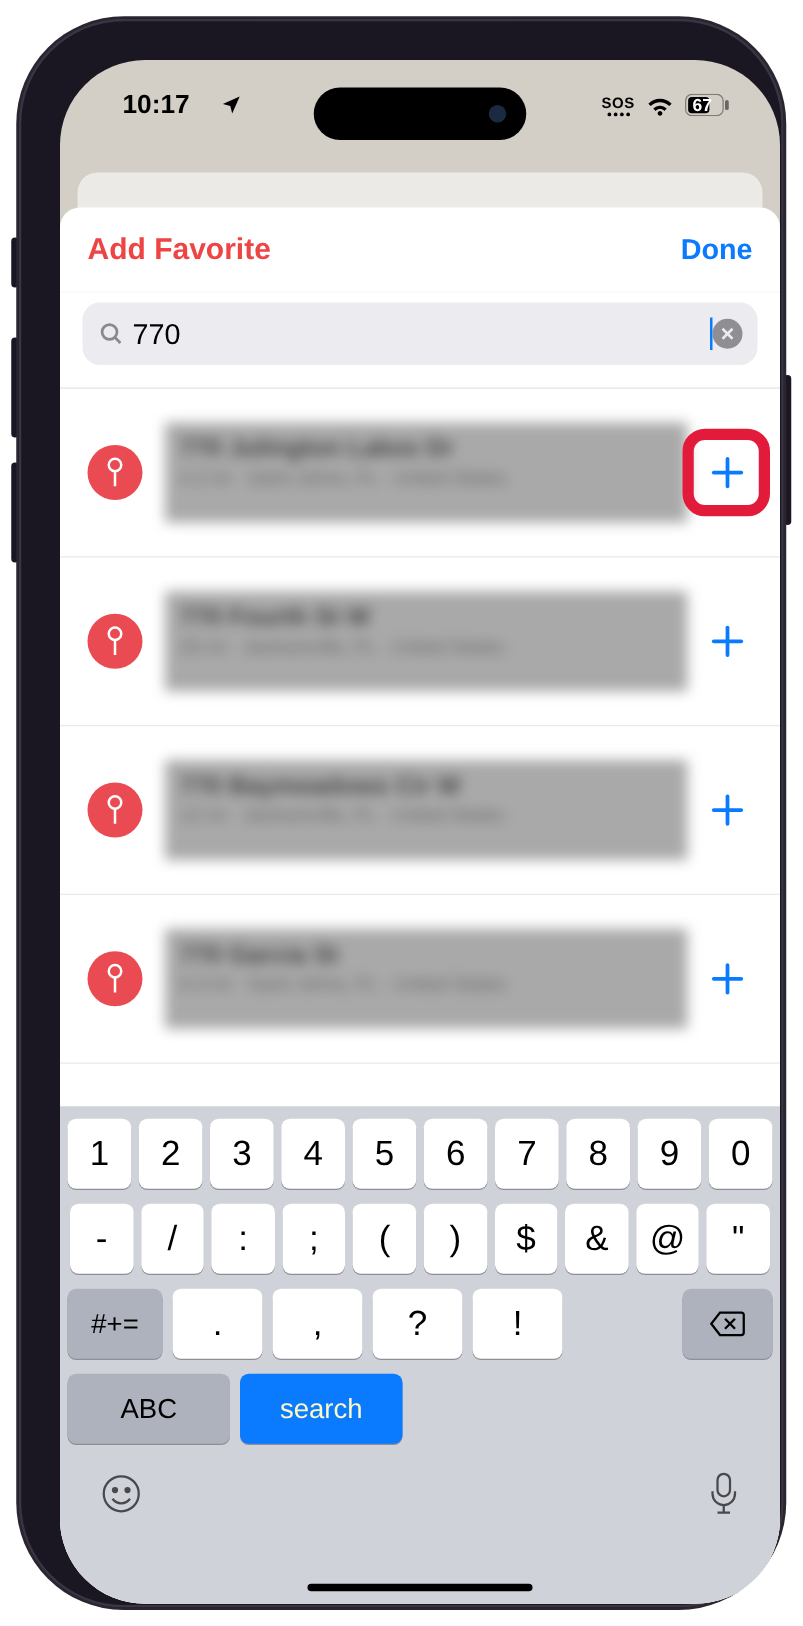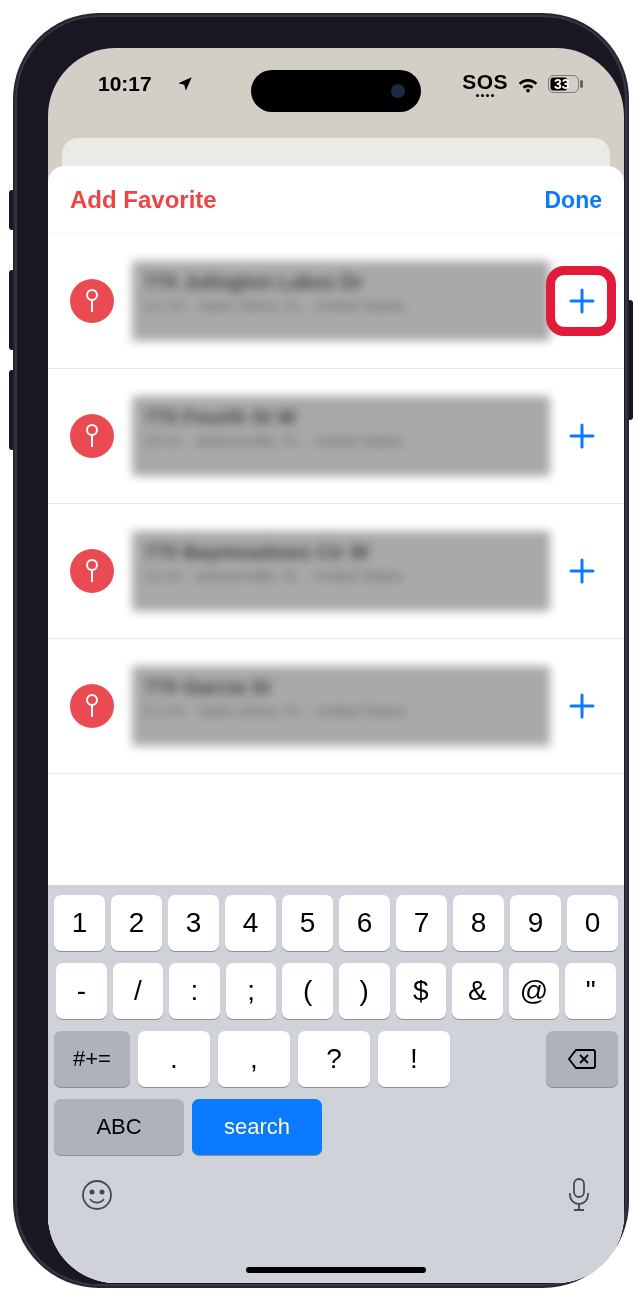--- a/index.html
+++ b/index.html
@@ -54,21 +54,21 @@
   .status-bar {
     position: absolute; top: 0; left: 0; right: 0;
     height: 72px; display: flex; justify-content: space-between; align-items: center;
     padding: 0 40px 0 50px;
     font-weight: 600; font-size: 21px;
     z-index: 40;
   }
   .status-left { display: flex; align-items: center; gap: 24px; }
   .status-right { display: flex; align-items: center; gap: 8px; }
   .loc-arrow { width: 18px; height: 18px; }
-  .sos-text { font-size: 21px; font-weight: 700; letter-spacing: 0.5px; }
+  .sos-text { font-size: 12px; font-weight: 700; letter-spacing: 0.5px; }
   .sos-dots { display: grid; grid-template-columns: repeat(4,3px); gap: 2px; margin-top: 2px; }
   .sos-dots span { width: 3px; height: 3px; background: #000; border-radius: 50%; }
   .wifi-ic, .batt-wrap svg { display: block; }
   .batt-wrap { position: relative; display: flex; align-items: center; }
   .batt-pct { position: absolute; left: 6px; font-size: 14px; font-weight: 700; color: #000; }
 
   .modal-underlay {
     position: absolute; top: 90px; left: 14px; right: 14px;
     height: 40px; background: #eceae6; border-radius: 16px 16px 0 0;
   }
@@ -237,34 +237,50 @@
         </div>
         <svg class="wifi-ic" width="24" height="18" viewBox="0 0 24 18" fill="#000">
             <path d="M12 17.5c1 0 1.9-.9 1.9-1.9S13 13.7 12 13.7s-1.9.9-1.9 1.9.9 1.9 1.9 1.9zm-5.4-5.7l1.9 1.9c1-1 2.2-1.5 3.5-1.5s2.6.5 3.5 1.5l1.9-1.9C15.9 10.3 14 9.5 12 9.5s-3.9.8-5.4 2.3zM2.7 7.9l1.9 1.9C6.6 7.8 9.2 6.7 12 6.7s5.4 1.1 7.4 3.1l1.9-1.9C18.7 5.3 15.5 4 12 4S5.3 5.3 2.7 7.9z"></path>
           </svg>
         <div class="batt-wrap">
           <svg width="36" height="18" viewBox="0 0 36 18">
               <rect x="0.5" y="0.5" width="30" height="17" rx="5" fill="none" stroke="#000" stroke-opacity="0.4"></rect>
               <rect x="2.5" y="2.5" width="17" height="13" rx="3" fill="#000"></rect>
               <rect x="32" y="5" width="3" height="8" rx="1.5" fill="#000" fill-opacity="0.5"></rect>
             </svg>
-          <span class="batt-pct" style="color:#fff">33</span>
+          <span class="batt-pct" style="color:#fff">67</span>
         </div>
       </div>
     </div>
 
     <div class="modal-underlay"></div>
 
     <div class="modal">
 
       <div class="modal-header">
         <span class="modal-title">Add Favorite</span>
         <button class="done-btn">Done</button>
       </div>
 
+      <div class="search-wrap">
+        <div class="search-field">
+          <svg class="search-ic" width="22" height="22" viewBox="0 0 24 24" fill="none" stroke="#898990" stroke-width="2.4">
+              <circle cx="10.5" cy="10.5" r="6.5"></circle>
+              <line x1="20" y1="20" x2="15.3" y2="15.3"></line>
+            </svg>
+          <input class="search-input" value="770" placeholder="Search" style="">
+          <div class="caret"></div>
+          <button class="clear-btn">
+            <svg width="12" height="12" viewBox="0 0 12 12" stroke="#ecebf0" stroke-width="2">
+                <line x1="2" y1="2" x2="10" y2="10"></line>
+                <line x1="10" y1="2" x2="2" y2="10"></line>
+              </svg>
+          </button>
+        </div>
+      </div>
 
       <div class="results" id="results-list">
           <div class="result-row">
             <div class="pin-ic">
               <svg width="18" height="26" viewBox="0 0 18 26" fill="none" stroke="#fff" stroke-width="2">
                 <circle cx="9" cy="7" r="5"></circle>
                 <line x1="9" y1="12" x2="9" y2="24"></line>
               </svg>
             </div>
             <div class="result-body">

